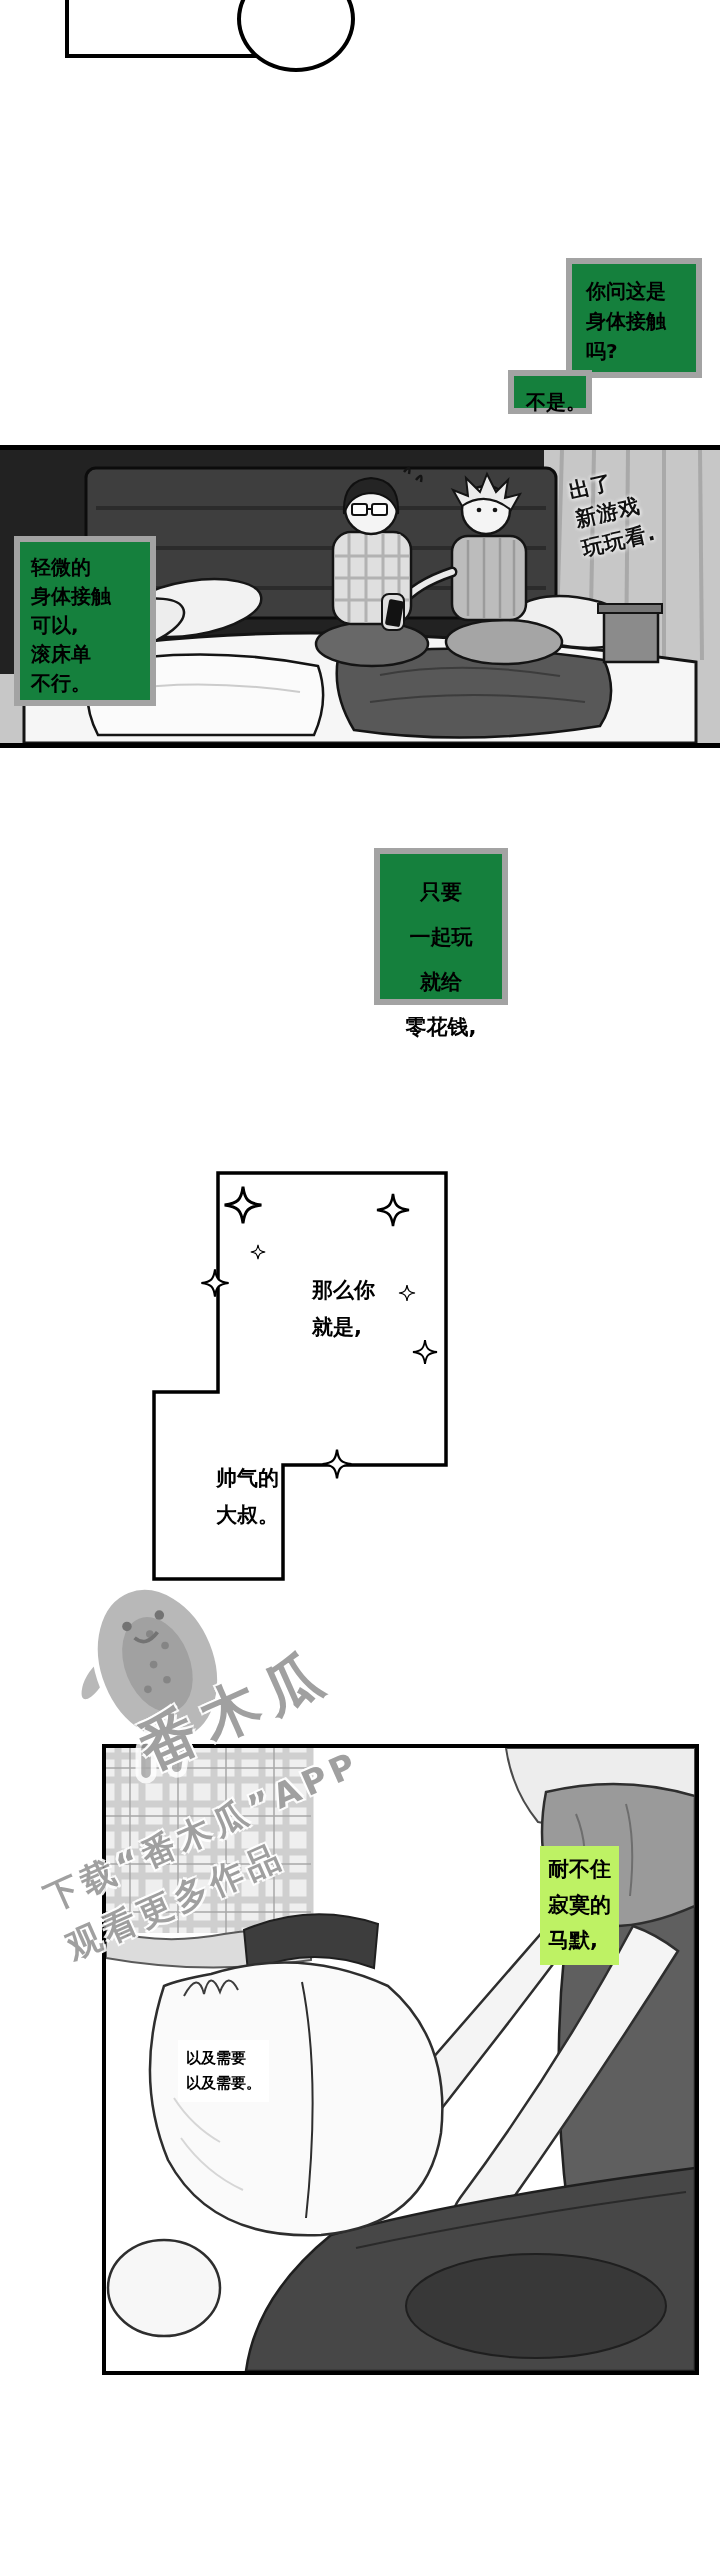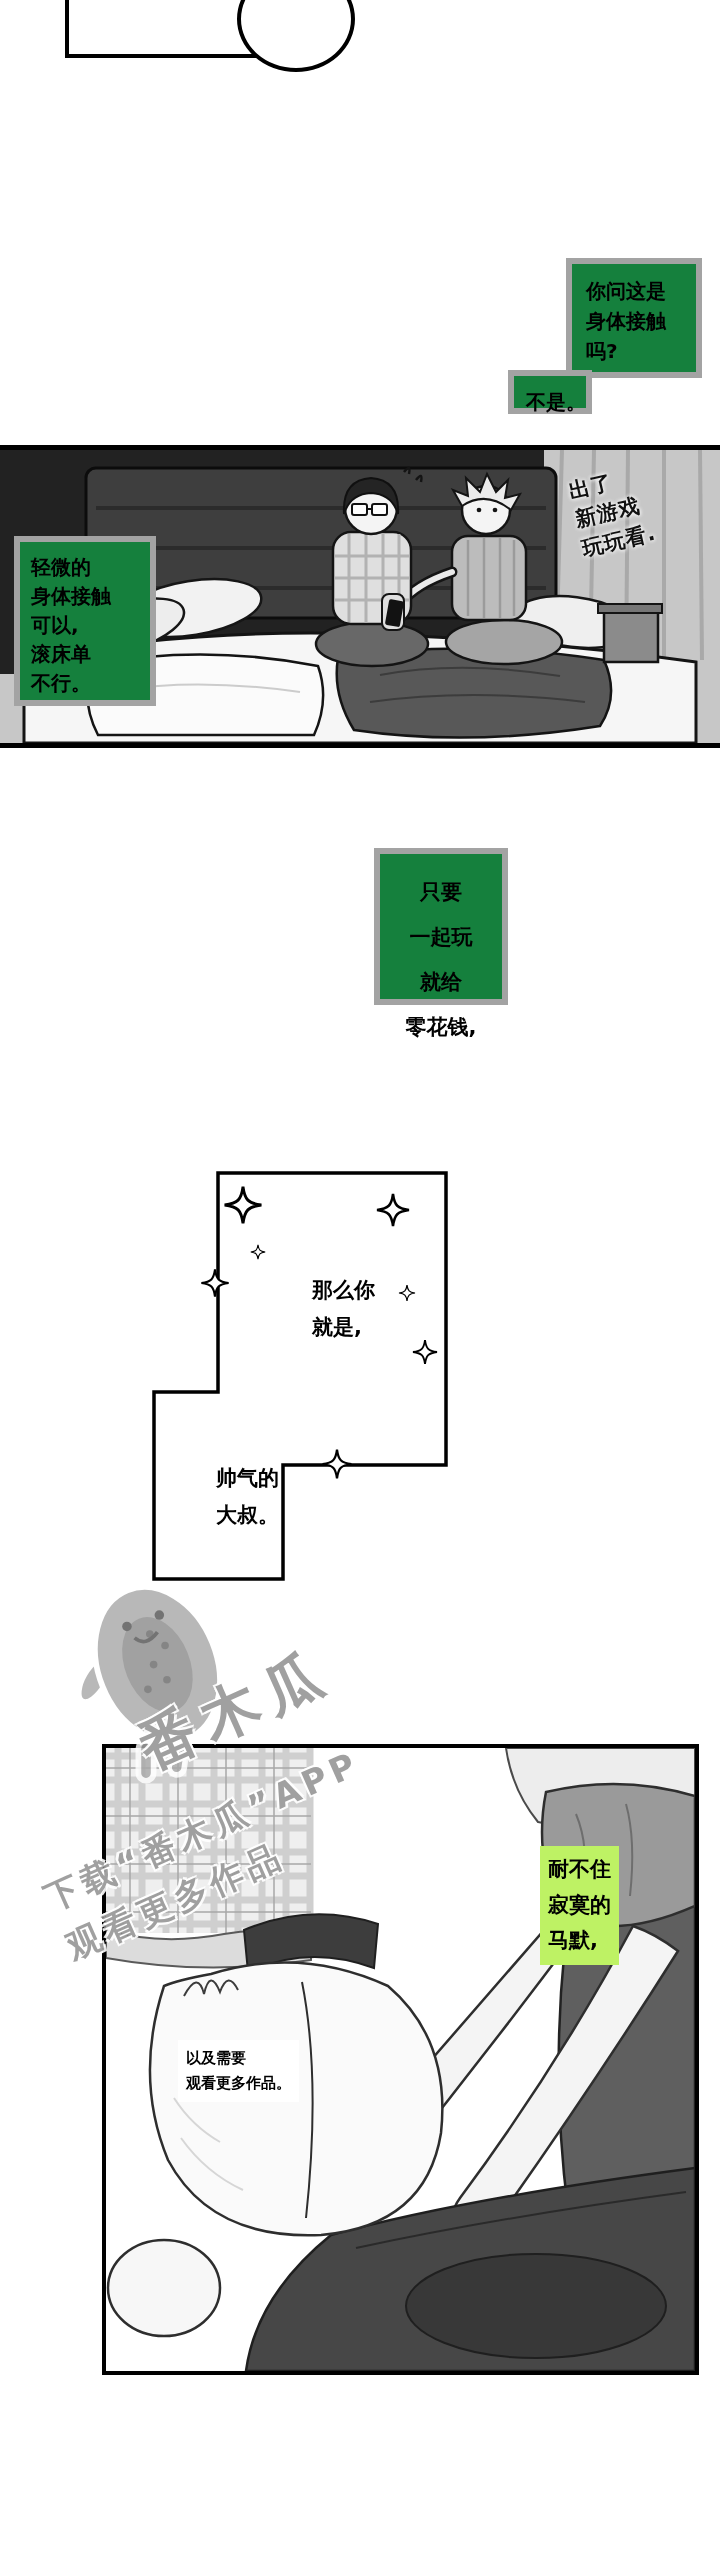--- a/index.html
+++ b/index.html
@@ -262,16 +262,16 @@
   </div>
 
   <div class="caption plainText" id="cap-lonely" style="background:#bef264;">
     <span class="ln">耐不住</span>
     <span class="ln">寂寞的</span>
     <span class="ln">马默,</span>
   </div>
 
   <div class="caption plainText" id="cap-andme" style="background:#fff;">
     <span class="ln">以及需要</span>
-    <span class="ln">观看更多作品。</span>
+    <span class="ln">以及需要。</span>
   </div>
 
 </div>
 
 </body></html>

